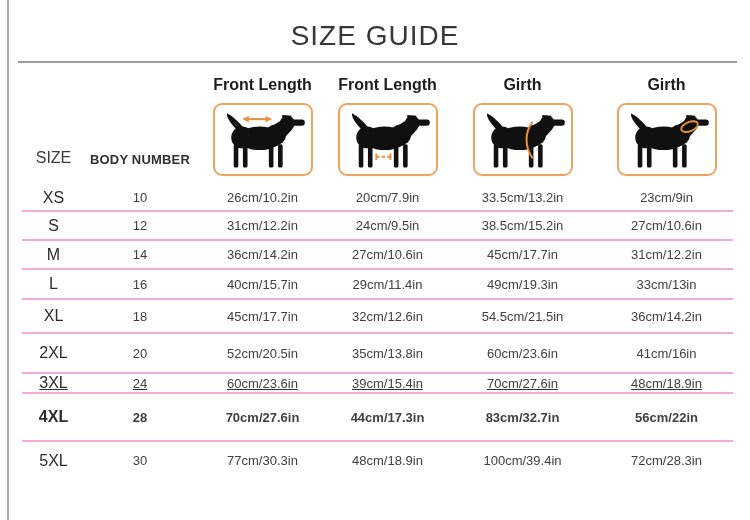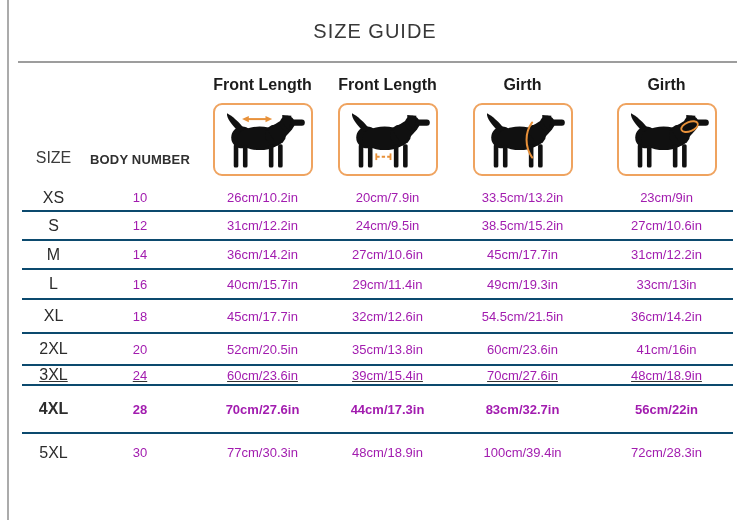--- a/index.html
+++ b/index.html
@@ -3,21 +3,21 @@
 <meta charset="utf-8">
 <style>
   html,body{margin:0;padding:0;background:#ffffff;}
   .page{
     position:relative;width:750px;height:520px;background:#ffffff;overflow:hidden;
     font-family:"Liberation Sans", sans-serif;color:#333;
   }
   .vline{position:absolute;left:7px;top:0;width:2px;height:100%;background:#ababab;}
   .page-title{
     position:absolute;top:20px;left:0;width:100%;text-align:center;
-    font-size:20px;font-weight:400;letter-spacing:1px;color:#383838;
+    font-size:28px;font-weight:400;letter-spacing:1px;color:#383838;
   }
   .title-divider{position:absolute;top:61px;left:18px;width:719px;height:2px;background:#9d9d9d;}
 
   
   .header{position:absolute;top:74px;left:22px;width:711px;display:flex;align-items:flex-start;}
   .hcell{display:flex;flex-direction:column;align-items:center;}
   .c-size{width:63px;}  .c-body{width:110px;}
   .c-back{width:135px;} .c-front{width:115px;}
   .c-girth{width:155px;} .c-neck{width:133px;}
   .axis-label{align-self:flex-end;justify-content:flex-end;height:103px;}
@@ -26,32 +26,32 @@
   .body-lbl{font-size:13px;font-weight:600;color:#303030;letter-spacing:.2px;}
   .col-title{font-size:16px;font-weight:700;color:#1c1c1c;height:22px;line-height:22px;margin-bottom:7px;}
   .icon-box{
     width:100px;height:73px;border:2px solid #efa35f;border-radius:9px;
     box-sizing:border-box;display:flex;align-items:center;justify-content:center;background:#fff;
   }
   .icon-box svg{display:block;}
 
   
   .rows{position:absolute;top:185px;left:22px;width:711px;}
-  .t-row{display:flex;align-items:center;box-sizing:border-box;border-bottom:2px solid #0c4a6e;}
+  .t-row{display:flex;align-items:center;box-sizing:border-box;border-bottom:2px solid #f9a8d4;}
   .t-row:last-child{border-bottom:none;}
   .rows .t-row:nth-child(1){height:27px;}
   .rows .t-row:nth-child(2){height:29px;}
   .rows .t-row:nth-child(3){height:29px;}
   .rows .t-row:nth-child(4){height:30px;}
   .rows .t-row:nth-child(5){height:34px;justify-content:center;}
-  .rows .t-row:nth-child(6){height:32px;}
+  .rows .t-row:nth-child(6){height:40px;}
   .rows .t-row:nth-child(7){height:20px;text-decoration:underline;}
   .rows .t-row:nth-child(8){height:48px;font-weight:bold;}
   .rows .t-row:nth-child(9){height:37px;}
-  .t-cell{text-align:center;font-size:13px;color:#a21caf;}
+  .t-cell{text-align:center;font-size:13px;color:#404040;}
   .t-cell.size{font-size:16px;color:#2c2c2c;}
 </style>
 </head>
 <body>
 
 <div class="page">
 
   <div class="vline"></div>
 
   <div class="page-title">SIZE GUIDE</div>

